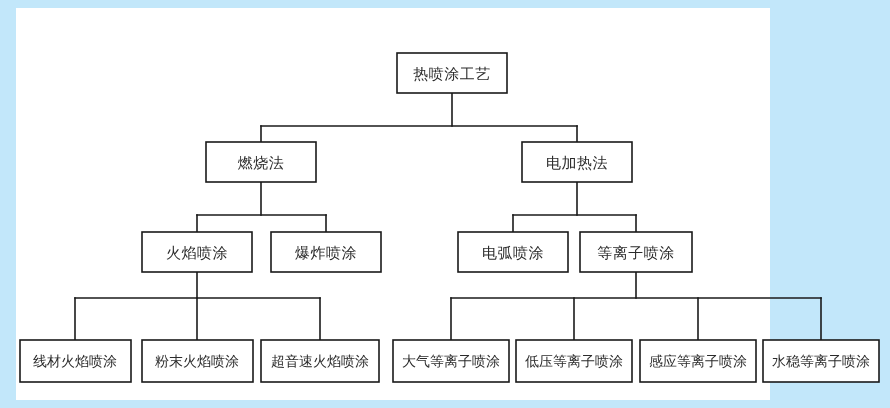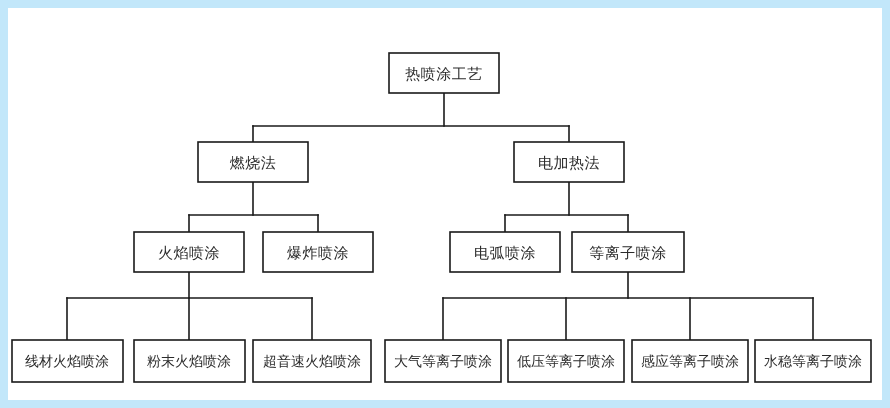--- a/index.html
+++ b/index.html
@@ -4,22 +4,22 @@
 <style>
   html,body{margin:0;padding:0;}
   body{
     width:890px;height:408px;
     background:#c2e7fa;
     font-family:"DejaVu Sans","Liberation Sans",sans-serif;
     overflow:hidden;
   }
   #frame{
     position:absolute;
-    left:8px;top:8px;
-    width:874px;height:392px;
+    left:16px;top:8px;
+    width:754px;height:392px;
     background:#ffffff;
   }
   #canvas{
     position:absolute;left:0;top:0;
     width:874px;height:392px;
     display:block;
   }
   .node-rect{
     fill:#ffffff;
     stroke:#1a1a1a;

